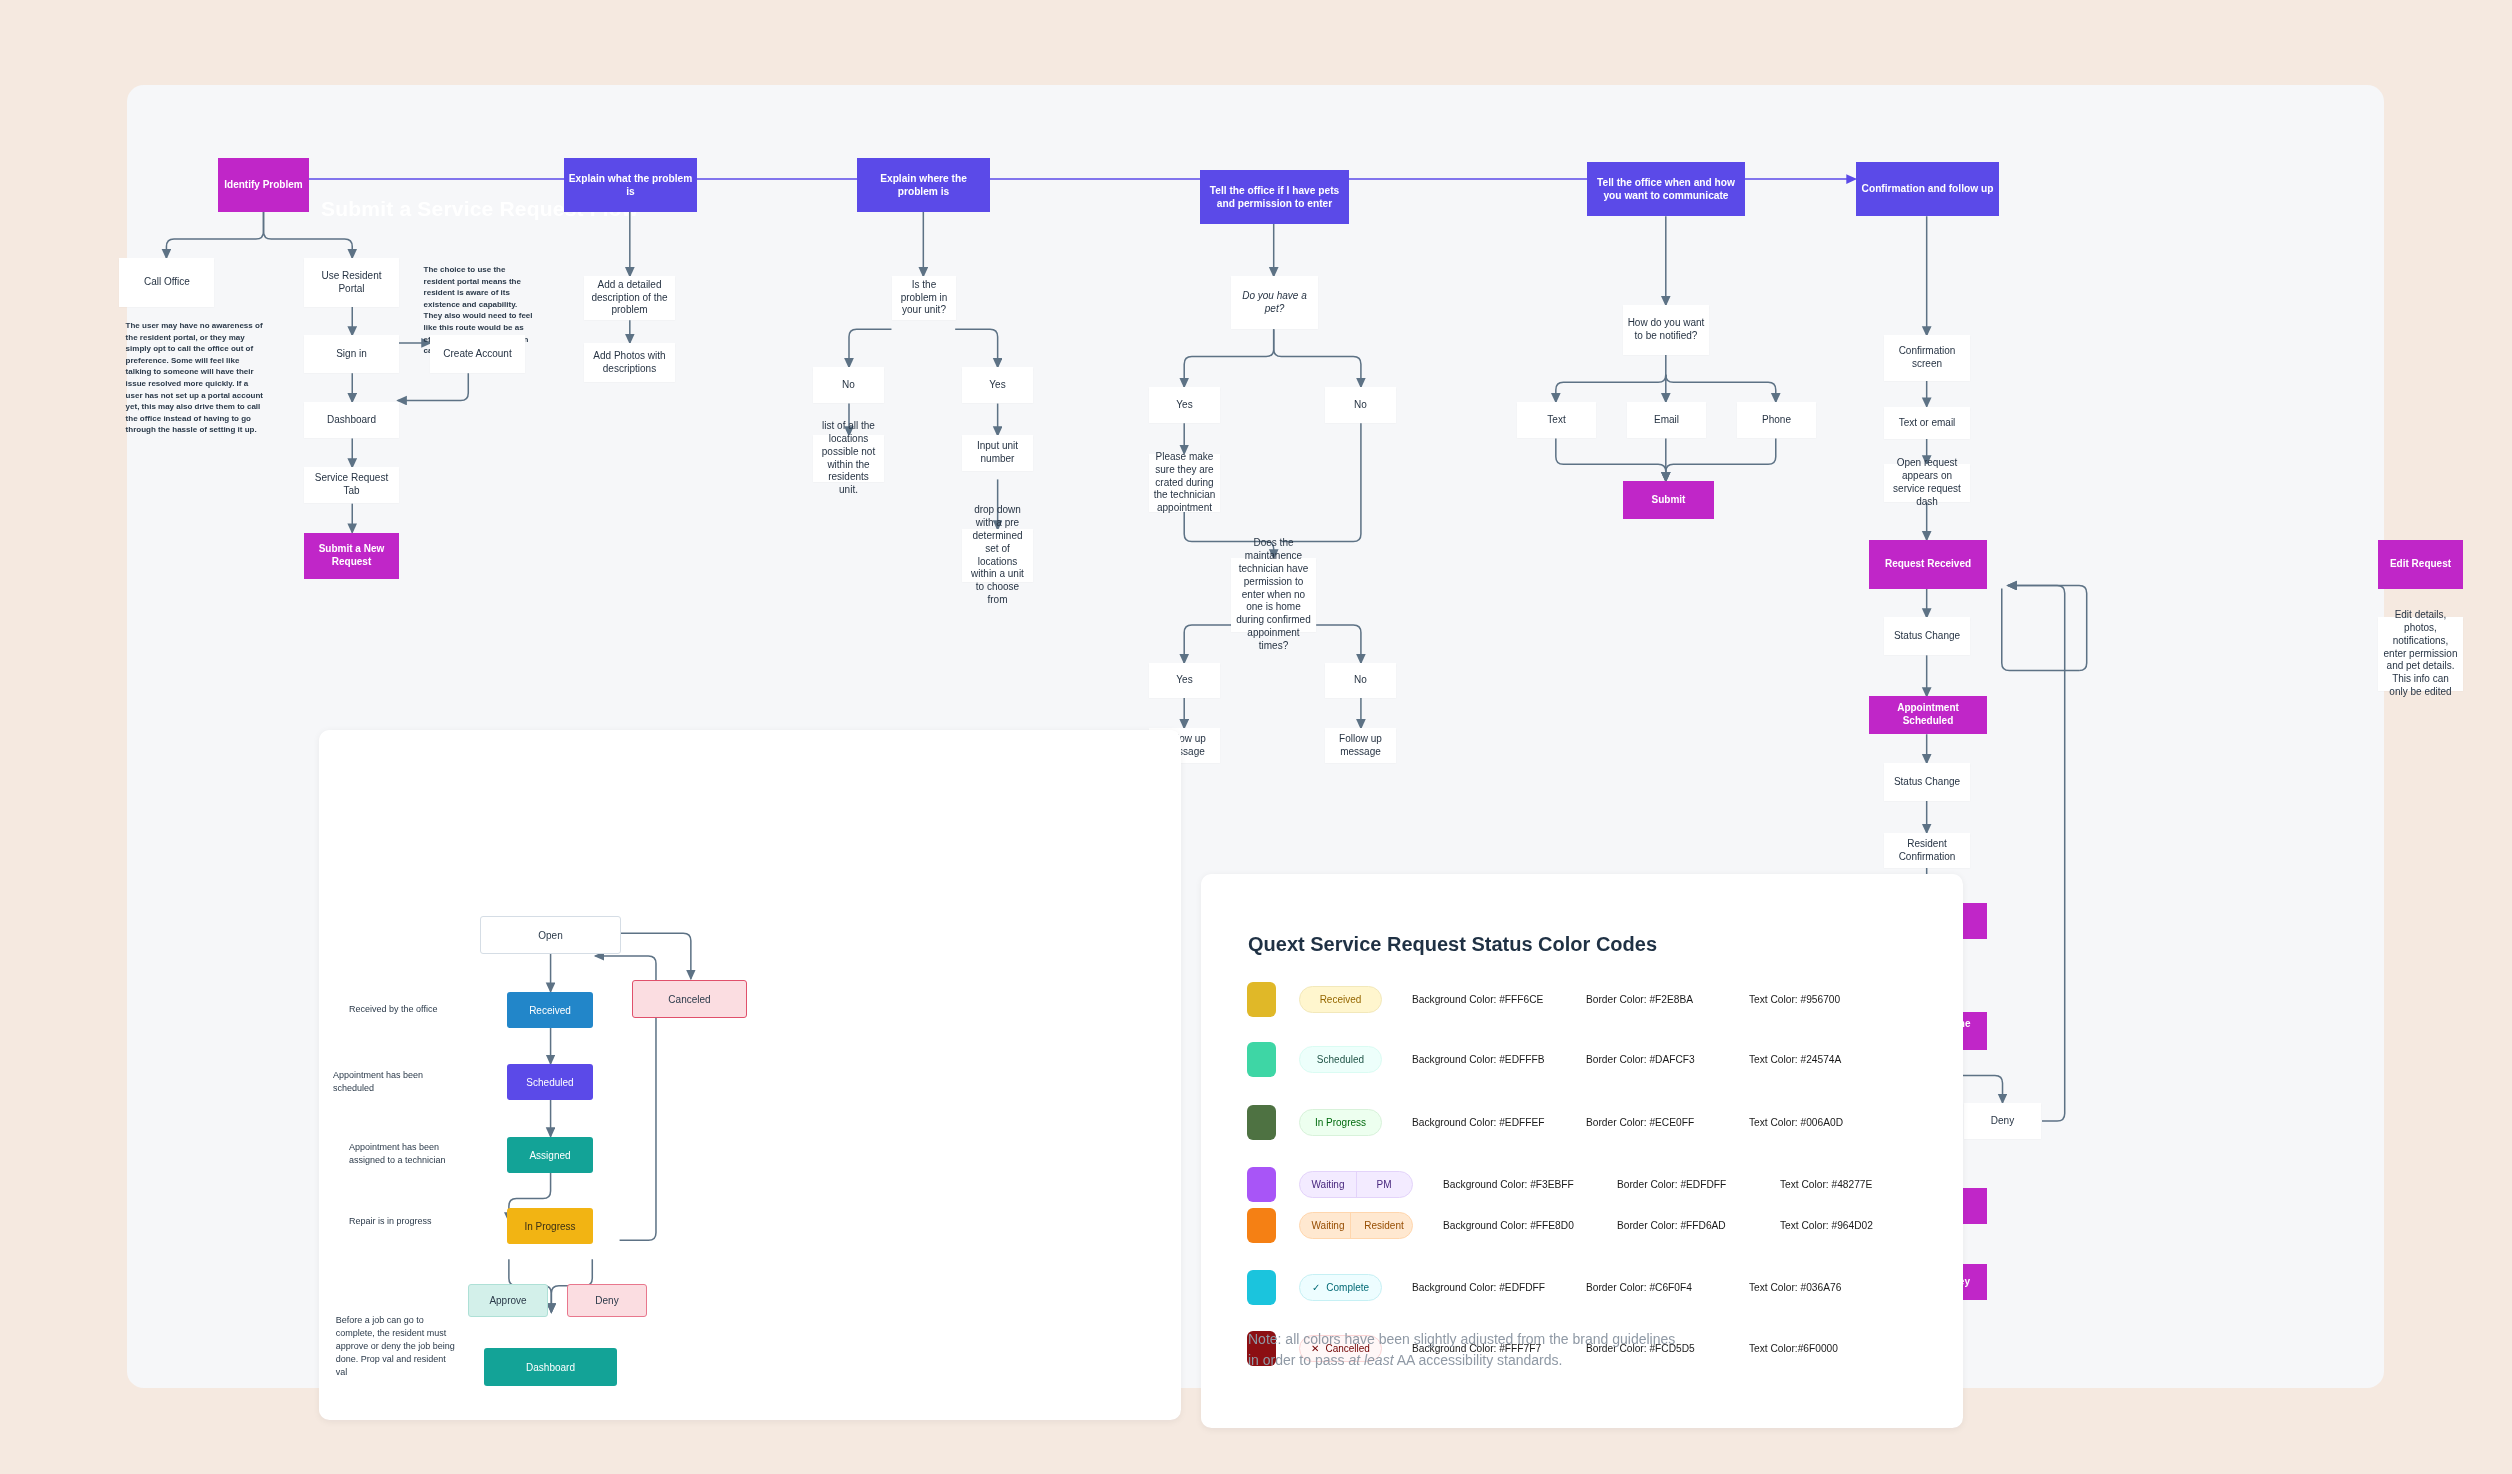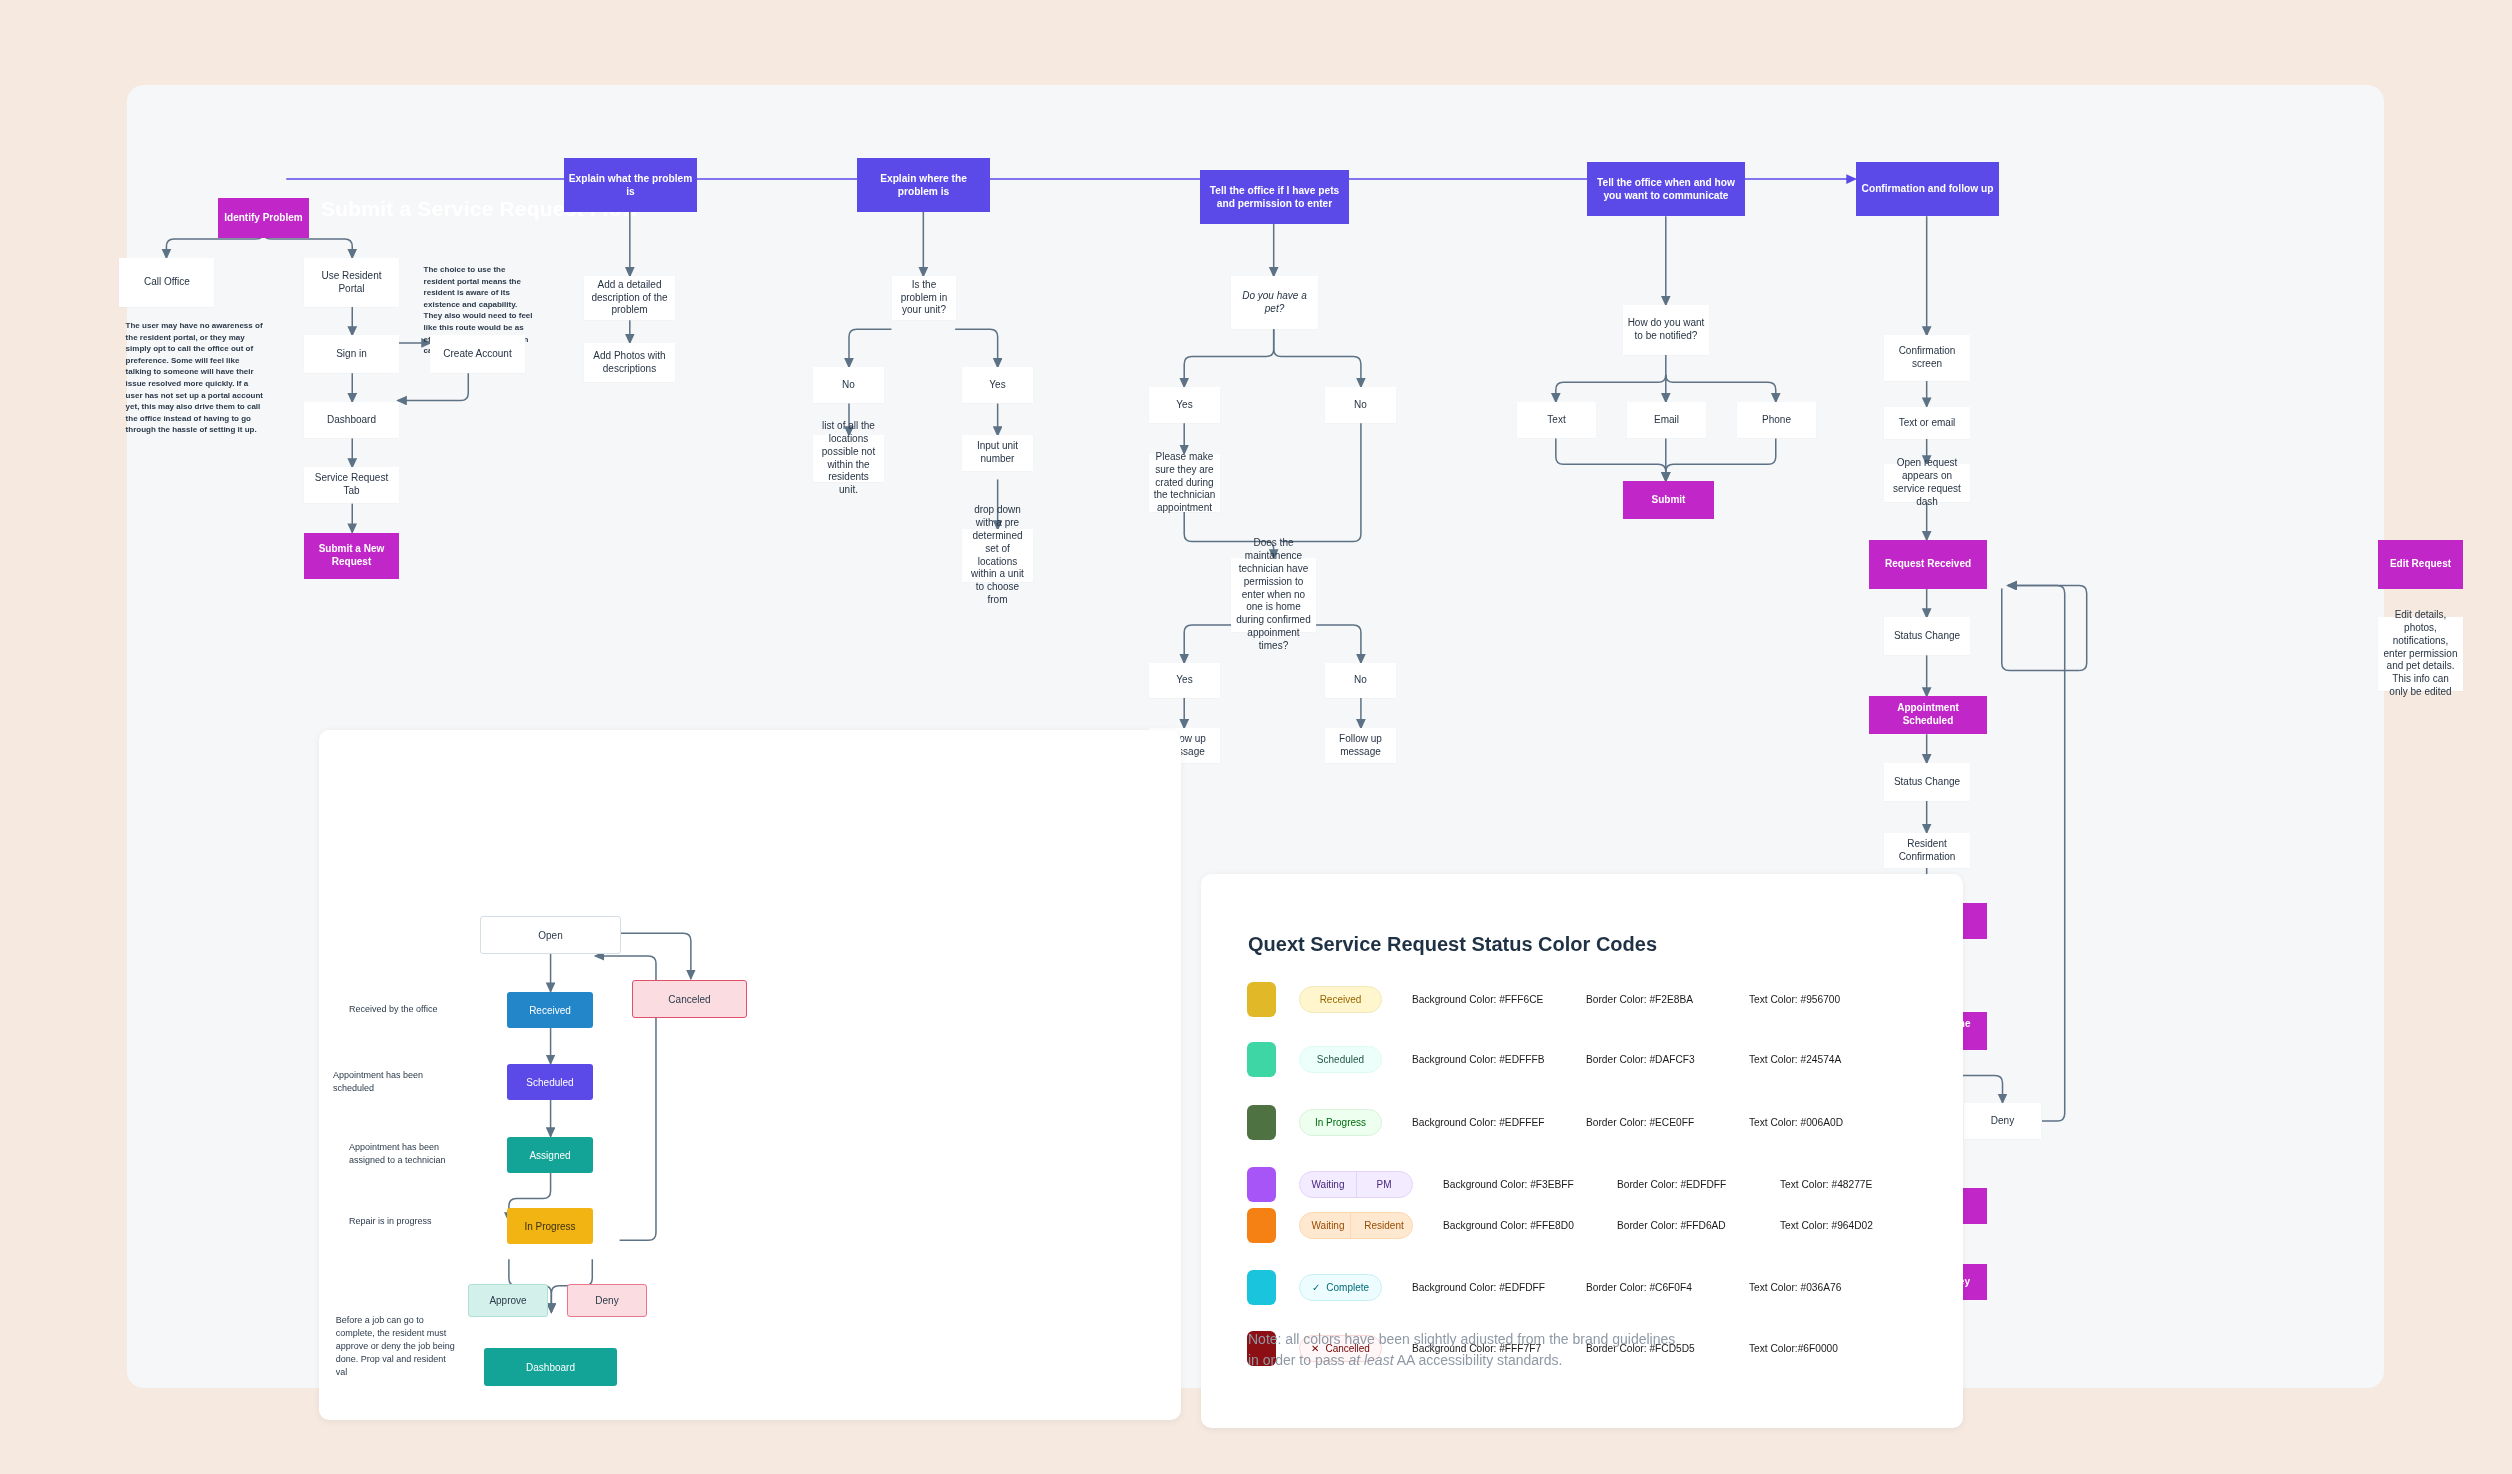--- a/index.html
+++ b/index.html
@@ -203,21 +203,21 @@
         <path d="M2373,1272 L2373,1296 Q2373,1306 2383,1306 L2463,1306 Q2473,1306 2473,1316 L2473,1342" marker-end="url(#ar)"></path>
         <path d="M2273,1390 L2273,1412 Q2273,1422 2283,1422 L2363,1422 Q2373,1422 2373,1432 L2373,1454" marker-end="url(#ar)"></path>
         <path d="M2373,1502 L2373,1554" marker-end="url(#ar)"></path>
 
         <path d="M2472,664 L2472,762 Q2472,772 2482,772 L2574,772"></path>
         <path d="M2574,772 Q2584,772 2584,762 L2584,670 Q2584,660 2574,660 L2480,660" marker-end="url(#ar)"></path>
         <path d="M2525,1366 L2545,1366 Q2555,1366 2555,1356 L2555,670 Q2555,660 2545,660 L2480,660" marker-end="url(#ar)"></path>
       </g>
     </svg>
 
-    <div class="node magenta" style="left:91px;top:73px;width:91px;height:40px;margin-top:40px;">Identify Problem</div>
+    <div class="node magenta" style="left:91px;top:73px;width:91px;height:54px;">Identify Problem</div>
 
     <div class="node phase" style="left:437px;top:73px;width:133px;height:54px;">Explain what the problem is</div>
 
     <div class="node phase" style="left:730px;top:73px;width:133px;height:54px;">Explain where the problem is</div>
 
     <div class="node phase" style="left:1073px;top:73px;width:149px;height:54px;margin-top:12px;">Tell the office if I have pets and permission to enter</div>
 
     <div class="node phase" style="left:1460px;top:77px;width:158px;height:54px;">Tell the office when and how you want to communicate</div>
 
     <div class="node phase" style="left:1729px;top:77px;width:143px;height:54px;">Confirmation and follow up</div>

